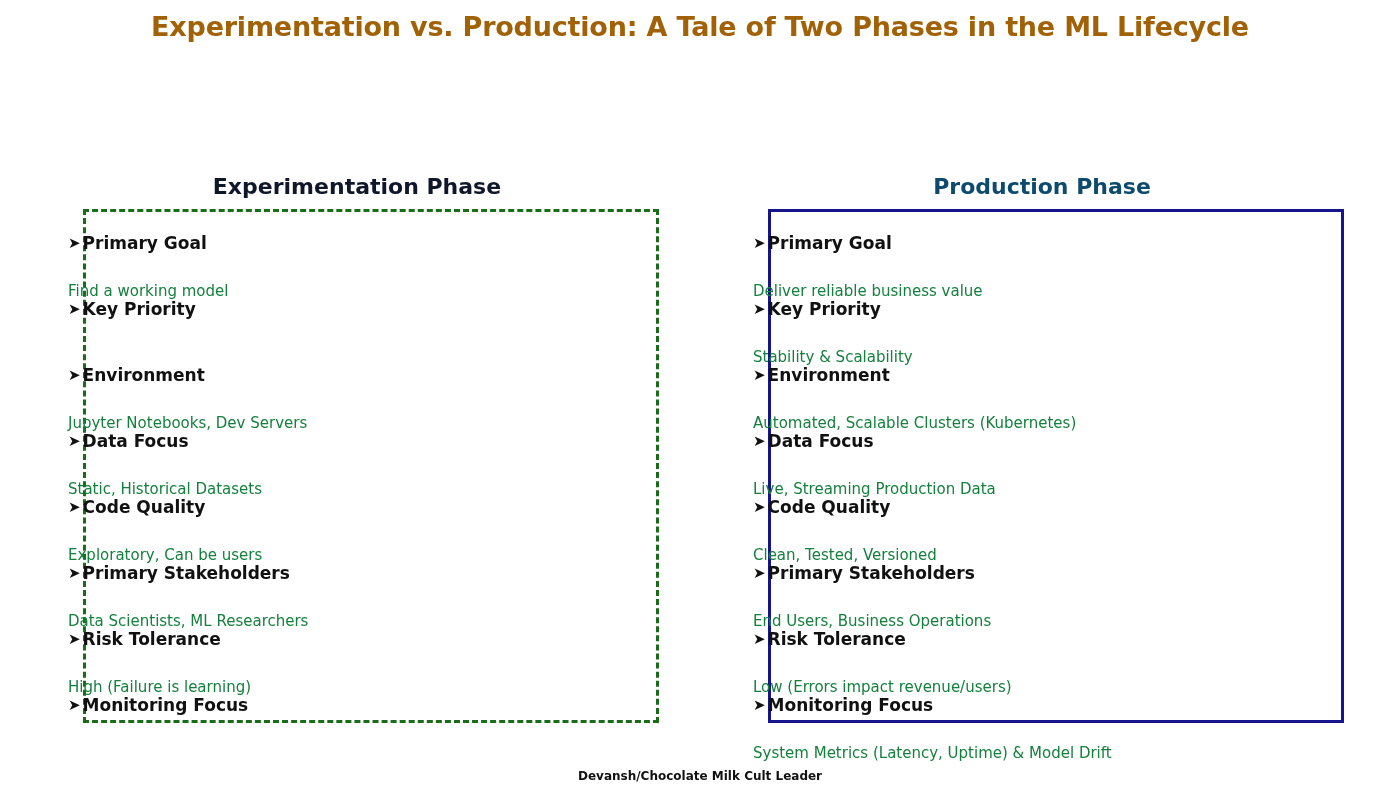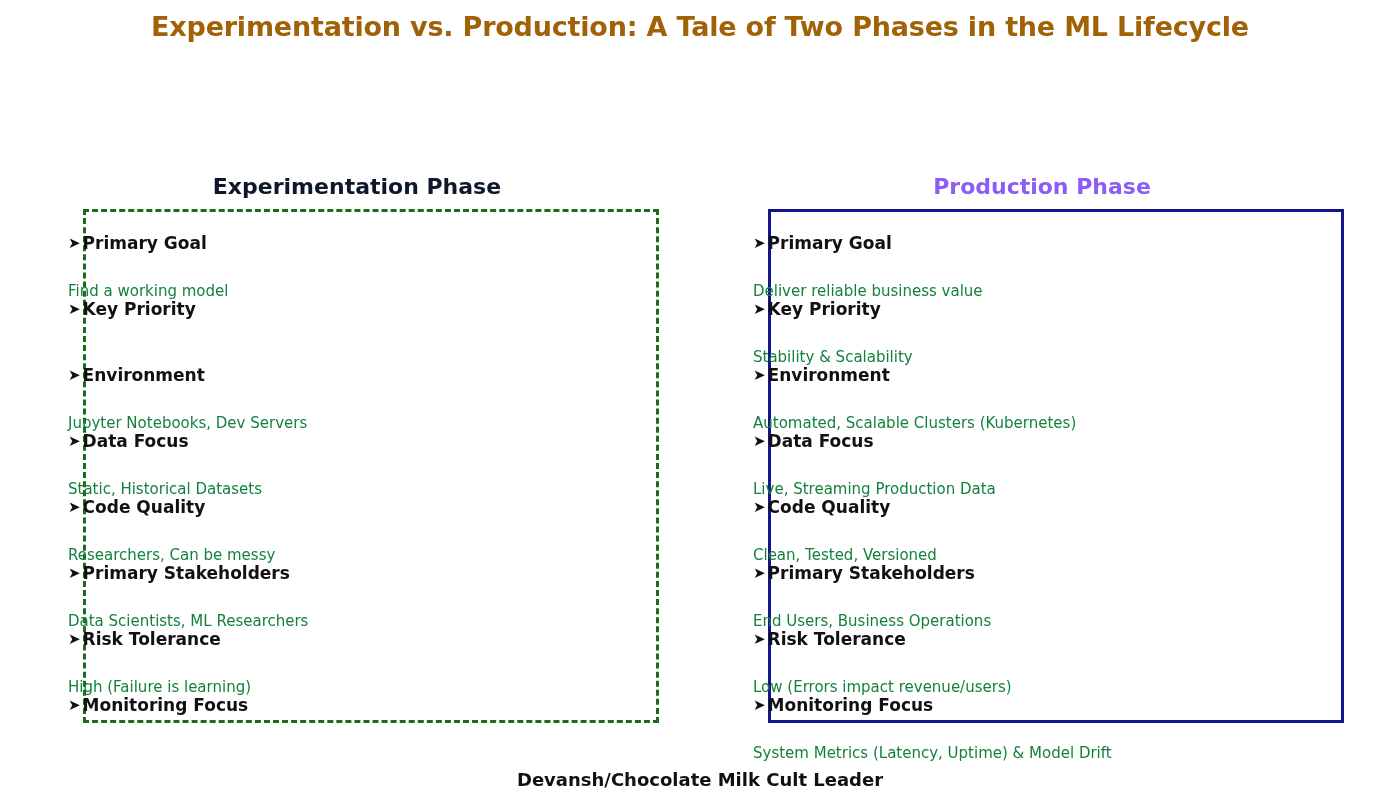--- a/index.html
+++ b/index.html
@@ -41,21 +41,21 @@
     position: absolute;
     top: 174px;
     left: 0;
     width: 578px;
     text-align: center;
     font-size: 22px;
     font-weight: bold;
     white-space: nowrap;
   }
   .phase-header-exp  { color: #0f172a; }
-  .phase-header-prod { color: #8b5cf6; }
+  .phase-header-prod { color: #0c4a6e; }
 
   .phase-box {
     position: absolute;
     top: 209px;
     left: 15px;
     width: 576px;
     height: 514px;
     box-sizing: border-box;
   }
   .phase-box-exp {
@@ -97,21 +97,21 @@
     color: #15803d;
     white-space: nowrap;
   }
 
   .footer-credit {
     position: absolute;
     top: 769px;
     left: 0;
     width: 1400px;
     text-align: center;
-    font-size: 18px;
+    font-size: 12px;
     font-weight: bold;
     color: #111111;
     white-space: nowrap;
   }
 </style>
 </head>
 <body>
 
 <div class="page-title">Experimentation vs. Production: A Tale of Two Phases in the ML Lifecycle</div>
 
@@ -129,21 +129,21 @@
     <div class="row">
       <div class="row-label"><span class="arrow-icon">➤</span><span>Environment</span></div>
       <div class="row-value">Jupyter Notebooks, Dev Servers</div>
     </div>
     <div class="row">
       <div class="row-label"><span class="arrow-icon">➤</span><span>Data Focus</span></div>
       <div class="row-value">Static, Historical Datasets</div>
     </div>
     <div class="row">
       <div class="row-label"><span class="arrow-icon">➤</span><span>Code Quality</span></div>
-      <div class="row-value">Researchers, Can be messy</div>
+      <div class="row-value">Exploratory, Can be users</div>
     </div>
     <div class="row">
       <div class="row-label"><span class="arrow-icon">➤</span><span>Primary Stakeholders</span></div>
       <div class="row-value">Data Scientists, ML Researchers</div>
     </div>
     <div class="row">
       <div class="row-label"><span class="arrow-icon">➤</span><span>Risk Tolerance</span></div>
       <div class="row-value">High (Failure is learning)</div>
     </div>
     <div class="row">

